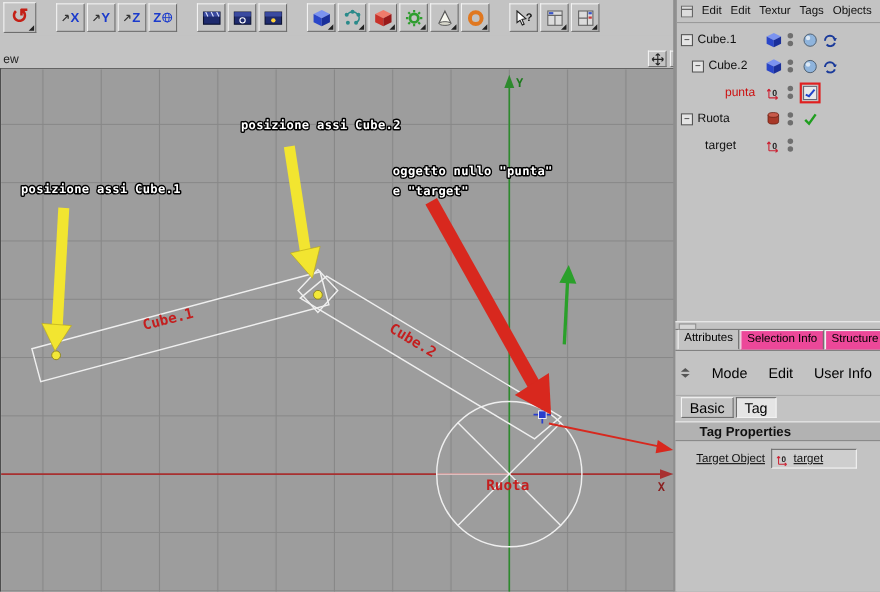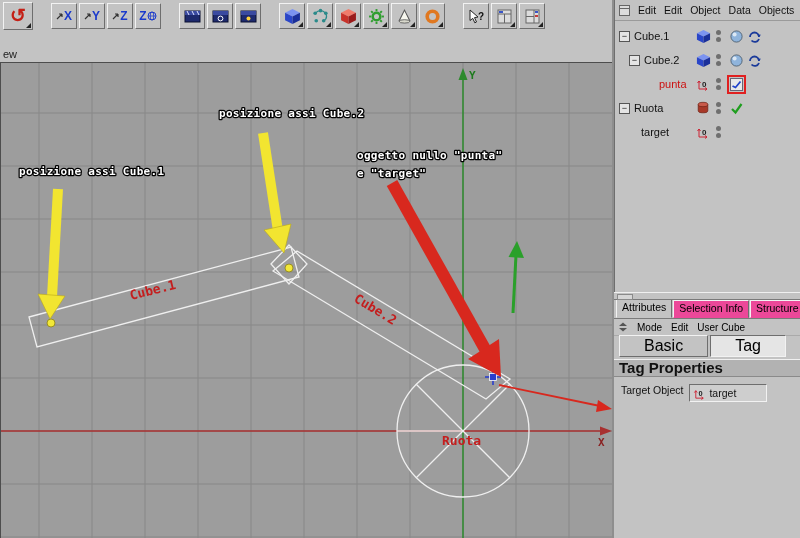--- a/index.html
+++ b/index.html
@@ -9,21 +9,21 @@
   .toolbar{position:absolute;left:0;top:0;width:614px;height:32px;background:#c3c3c3;display:flex;align-items:center;padding-left:3px;box-sizing:border-box;gap:2px;}
   .tbtn{width:26px;height:26px;background:#c3c3c3;border:1px solid;border-color:#f2f2f2 #6e6e6e #6e6e6e #f2f2f2;display:flex;align-items:center;justify-content:center;position:relative;padding:0;cursor:pointer;}
   .tbtn.big{width:30px;height:28px;}
   .tbtn.dd::after{content:"";position:absolute;right:1px;bottom:1px;width:0;height:0;border-left:5px solid transparent;border-bottom:5px solid #222;}
   .axis-letter{color:#1a3acc;font-weight:bold;font-size:12px;line-height:1;}
   .undo-glyph{color:#c42016;font-size:19px;font-weight:bold;line-height:1;transform:translateY(-1px);}
   .tsep{width:14px;height:26px;}
   .help-q{font-size:10px;font-weight:bold;color:#111;margin-left:-3px;}
 
   
-  .vp-header{position:absolute;left:0;top:32px;width:652px;height:30px;background:#c3c3c3;padding-left:24px;}
+  .vp-header{position:absolute;left:0;top:32px;width:652px;height:30px;background:#c3c3c3;}
   .vp-title{position:absolute;left:3px;bottom:2px;font-size:11px;color:#222;}
   .vp-nav{position:absolute;right:6px;bottom:1px;display:flex;gap:3px;}
   .vp-nav button{width:17px;height:15px;border:1px solid;border-color:#f2f2f2 #6e6e6e #6e6e6e #f2f2f2;background:#c3c3c3;display:flex;align-items:center;justify-content:center;padding:0;cursor:pointer;}
 
   
   .viewport{position:absolute;left:0;top:62px;width:612px;height:476px;border-top:1px solid #4d4d4d;border-left:1px solid #4d4d4d;box-sizing:content-box;}
   .vdivider{position:absolute;left:612px;top:0;width:2px;height:538px;background:#8e8e8e;border-right:1px solid #f0f0f0;}
 
   .ann-text{font-family:"DejaVu Sans Mono",monospace;font-weight:bold;font-size:11px;fill:#ffffff;stroke:#000000;stroke-width:2.6px;paint-order:stroke;stroke-linejoin:round;letter-spacing:.3px;}
   .obj-label{font-family:"DejaVu Sans Mono",monospace;font-weight:bold;font-size:13px;fill:#c41e1e;}
@@ -48,28 +48,28 @@
   .tag.selected{outline:2px solid #e02020;outline-offset:0px;}
 
   .splitter{position:absolute;left:614px;top:292px;width:186px;height:8px;background:#c3c3c3;border-top:1px solid #f0f0f0;border-bottom:1px solid #7a7a7a;box-sizing:border-box;cursor:row-resize;}
   .grip{position:absolute;left:3px;top:1px;width:14px;height:4px;border:1px solid #8a8a8a;background:#d6d6d6;}
 
   
   .am{position:absolute;left:614px;top:300px;width:186px;height:238px;background:#c3c3c3;}
   .am-tabs{display:flex;align-items:flex-end;height:18px;border-bottom:1px solid #7a7a7a;padding-left:2px;gap:1px;overflow:hidden;}
   .am-tab{font-size:10.5px;padding:1px 5px 2px;border:1px solid;border-color:#f2f2f2 #6e6e6e transparent #f2f2f2;background:#ec4899;white-space:nowrap;cursor:pointer;height:13px;line-height:13px;}
   .am-tab.active{background:#c3c3c3;height:15px;line-height:15px;position:relative;z-index:2;text-align:right;}
-  .am-menu{height:16px;display:flex;align-items:center;gap:9px;padding:0 4px;font-size:10px;border-bottom:1px solid #aaa;}
+  .am-menu{height:16px;display:flex;align-items:center;gap:19px;padding:12px 4px;font-size:13px;border-bottom:1px solid #aaa;}
   .am-menu .mi{cursor:pointer;}
   .am-title{height:18px;display:flex;align-items:center;gap:5px;padding:0 5px;font-size:11px;color:#111;}
   .am-pagetabs{height:20px;display:flex;align-items:center;gap:2px;padding:0 5px;}
-  .ptab{font-size:16px;padding:1px 24px;border:1px solid;border-color:#f2f2f2 #6e6e6e #6e6e6e #f2f2f2;background:#c3c3c3;cursor:pointer;}
+  .ptab{font-size:13px;padding:1px 7px;border:1px solid;border-color:#f2f2f2 #6e6e6e #6e6e6e #f2f2f2;background:#c3c3c3;cursor:pointer;}
   .ptab.pressed{border-color:#6e6e6e #f2f2f2 #f2f2f2 #6e6e6e;background:#e5e5e5;}
-  .am-section{height:16px;line-height:16px;background:#b2b2b2;border-top:1px solid #f0f0f0;border-bottom:1px solid #8a8a8a;font-size:15px;font-weight:bold;color:#111;padding:0 5px;margin-top:3px;}
-  .am-field{display:flex;align-items:flex-start;margin-top:7px;padding:0 7px;font-size:10.5px;color:#111;gap:6px;}
+  .am-section{height:16px;line-height:16px;background:#b2b2b2;border-top:1px solid #f0f0f0;border-bottom:1px solid #8a8a8a;font-size:12px;font-weight:bold;color:#111;padding:0 22px;margin-top:3px;}
+  .am-field{display:flex;align-items:center;margin-top:7px;padding:0 19px;font-size:10.5px;color:#111;gap:6px;text-decoration:underline;}
   .linkbox{display:flex;align-items:center;gap:3px;width:70px;height:16px;border:1px solid;border-color:#6e6e6e #f2f2f2 #f2f2f2 #6e6e6e;background:#cecece;padding:0 3px;cursor:pointer;}
   .linkbox span{font-size:10.5px;}
 </style>
 </head>
 <body>
 
 <div class="app">
 
   <div class="toolbar">
     <button class="tbtn big dd">
@@ -305,22 +305,22 @@
   <div class="vdivider"></div>
 
   <div class="rpanel">
     <div class="om-menu">
       <svg width="11" height="11" viewBox="0 0 11 11">
           <rect x="0.5" y="0.5" width="10" height="10" fill="#dcdcdc" stroke="#666"></rect>
           <line x1="0.5" y1="3.5" x2="10.5" y2="3.5" stroke="#666"></line>
         </svg>
       <span class="mi">Edit</span>
       <span class="mi">Edit</span>
-      <span class="mi">Object</span>
-      <span class="mi">Data</span>
+      <span class="mi">Textur</span>
+      <span class="mi">Tags</span>
       <span class="mi">Objects</span>
     </div>
 
     <div class="om-tree">
 
       <div class="om-row" style="top:4px;padding-left:4px;">
         <span class="expander"></span>
         <span class="om-name">Cube.1</span>
         <span class="om-cols">
           <span class="type-icon">
@@ -461,21 +461,21 @@
       <span class="am-tab">Selection Info</span>
       <span class="am-tab">Structure In</span>
     </div>
     <div class="am-menu">
       <svg width="10" height="10" viewBox="0 0 10 10">
           <polygon points="5,0.5 9,4 1,4" fill="#555"></polygon>
           <polygon points="5,9.5 9,6 1,6" fill="#555"></polygon>
         </svg>
       <span class="mi">Mode</span>
       <span class="mi">Edit</span>
-      <span class="mi">User Cube</span>
+      <span class="mi">User Info</span>
     </div>
     <div class="am-pagetabs">
       <span class="ptab">Basic</span>
       <span class="ptab pressed">Tag</span>
     </div>
     <div class="am-section">Tag Properties</div>
     <div class="am-field">
       <span>Target Object</span>
       <span class="linkbox">
         <svg width="13" height="13" viewBox="0 0 14 14">

